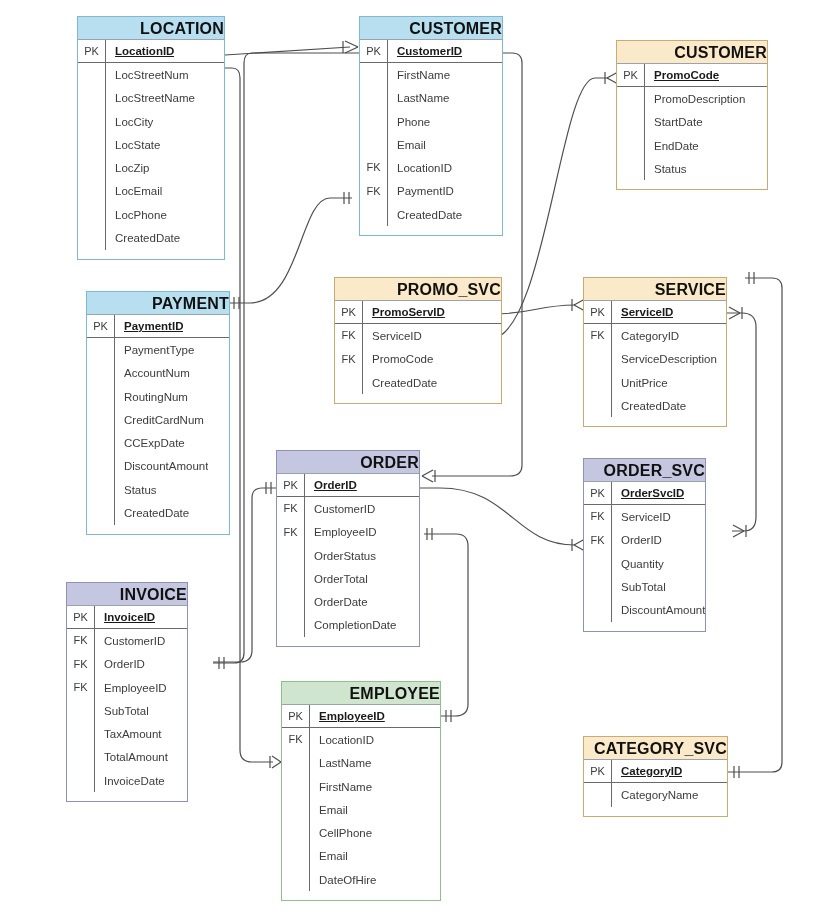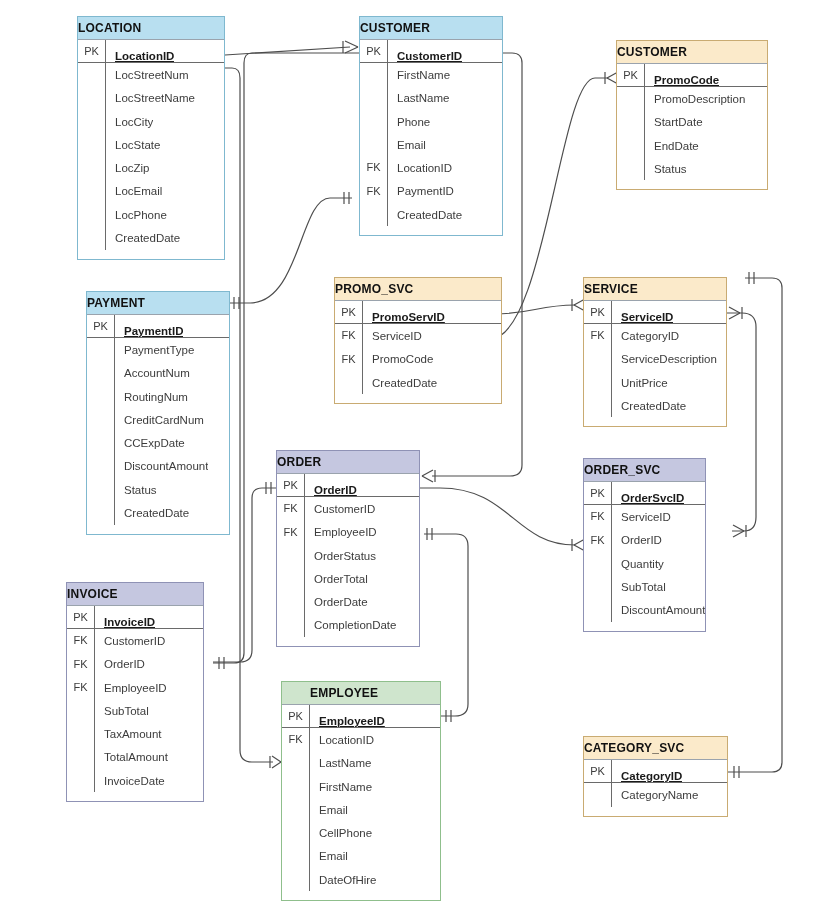--- a/index.html
+++ b/index.html
@@ -29,42 +29,41 @@
     stroke-width: 1.2;
   }
   .entity {
     position: absolute;
     z-index: 2;
     box-sizing: border-box;
     border: 1px solid #9aa3ad;
     background: #ffffff;
   }
   .entity .ttl {
-    text-align: left;
+    text-align: right;
     font-weight: bold;
-    font-size: 12px;
+    font-size: 16px;
     color: #111111;
     letter-spacing: .2px;
     line-height: 23px;
     height: 23px;
     border-bottom: 1px solid #9aa3ad;
     box-sizing: border-box;
   }
   .entity .rows { display: block; }
   .entity .row {
     display: flex;
     height: 23.3px;
     align-items: center;
     box-sizing: border-box;
     font-size: 11.5px;
     color: #3c3c3c;
   }
   .entity .row.pkrow {
     border-bottom: 1.6px solid #6a6a6a;
-    align-items: flex-end;
   }
   .entity .key {
     width: 28px;
     min-width: 28px;
     text-align: center;
     font-size: 11px;
     color: #3c3c3c;
     border-right: 1px solid #6a6a6a;
     height: 100%;
     line-height: 23.3px;
@@ -448,21 +447,21 @@
             <div class="key"></div>
             <div class="fld">SubTotal</div>
           </div>
           <div class="row">
             <div class="key"></div>
             <div class="fld">DiscountAmount</div>
           </div>
           <div class="pad"></div>
         </div>
       </div>
-      <div class="entity t-purple" style="left: 66px; top: 582px; width: 138px;">
+      <div class="entity t-purple" style="left: 66px; top: 582px; width: 122px;">
         <div class="ttl">INVOICE</div>
         <div class="rows">
           <div class="row pkrow">
             <div class="key">PK</div>
             <div class="fld">InvoiceID</div>
           </div>
           <div class="row">
             <div class="key">FK</div>
             <div class="fld">CustomerID</div>
           </div>

